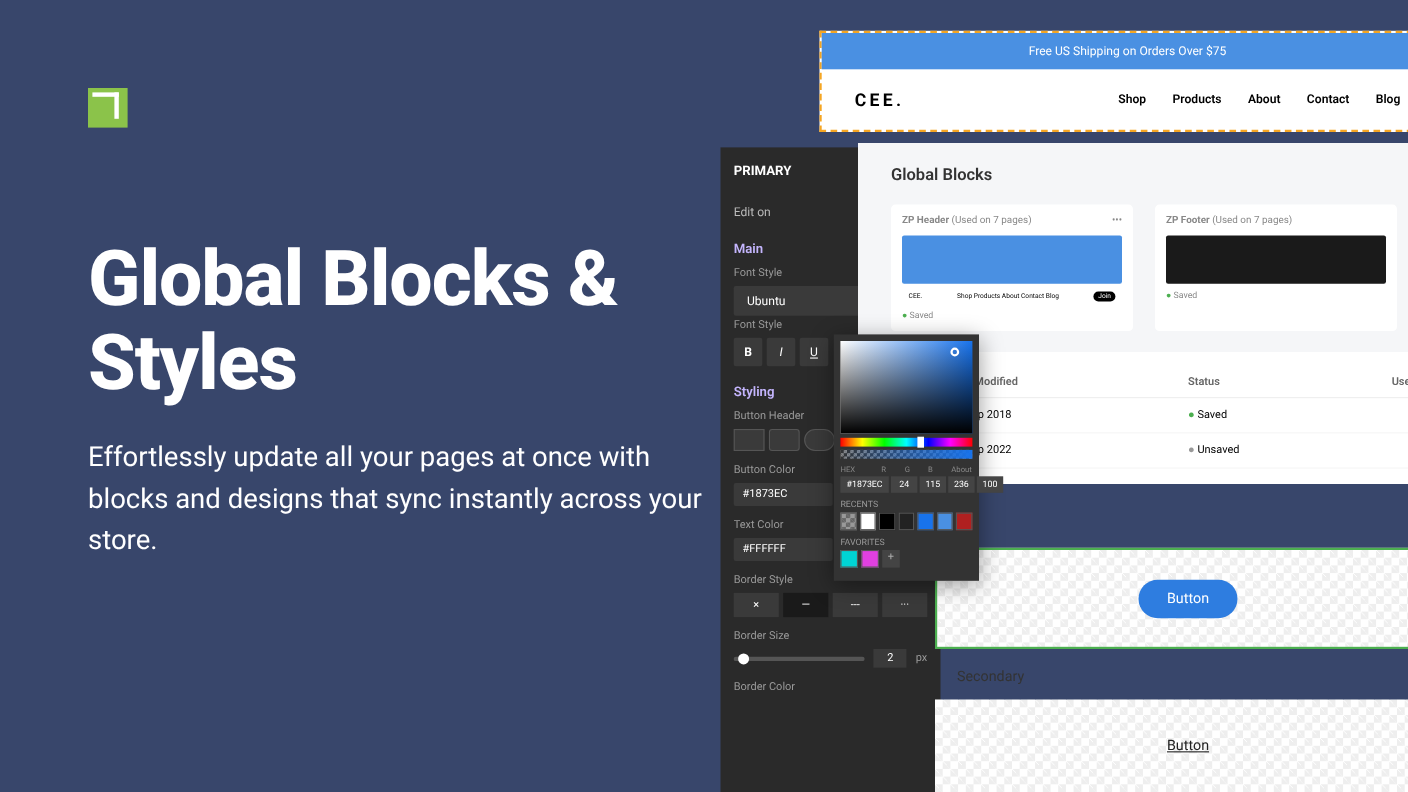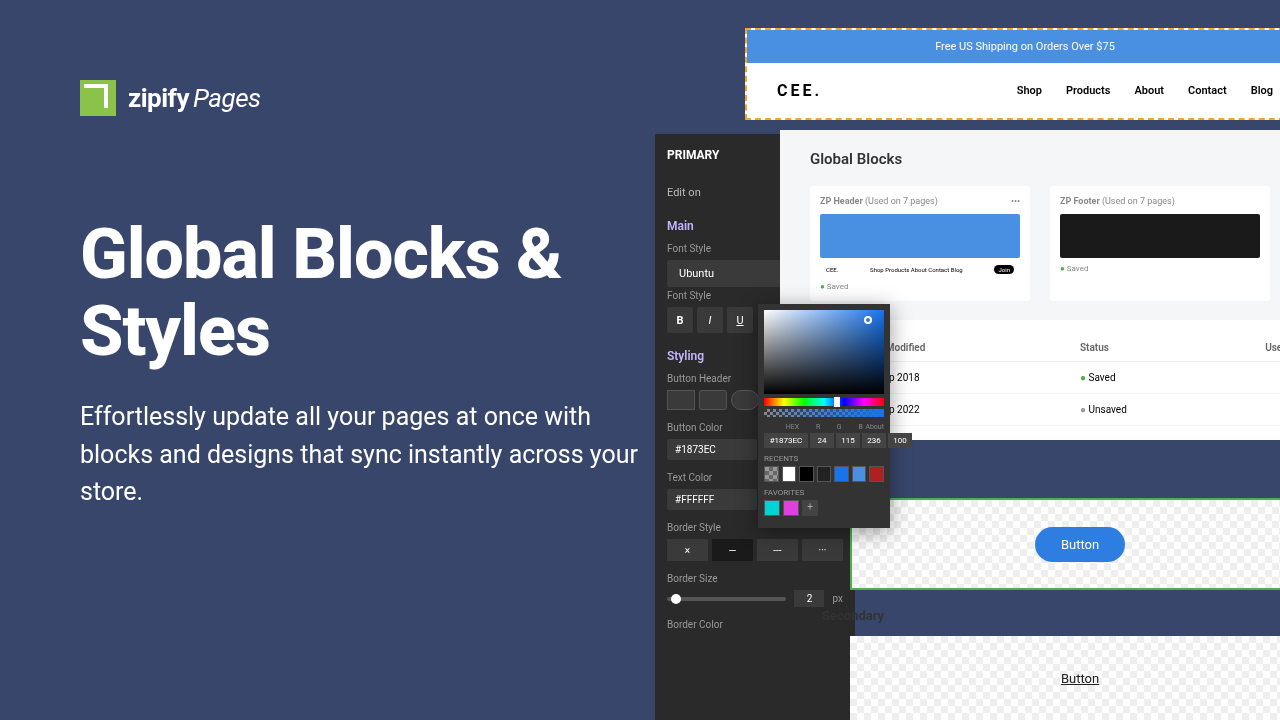--- a/index.html
+++ b/index.html
@@ -48,50 +48,47 @@
 .card-preview-nav{height:14px;background:#fff;display:flex;align-items:center;justify-content:space-between;padding:0 6px;font-size:6px}
 .card-foot{color:#888;font-size:8px;margin-top:6px}
 .green-dot{color:#4caf50}
 .table{position:absolute;left:850px;top:320px;width:460px;background:#fff;padding:14px;font-size:10px}
 .table-head{display:flex;color:#666;font-weight:600;padding:8px 0;border-bottom:1px solid #eee}
 .table-row{display:flex;padding:10px 0;border-bottom:1px solid #f5f5f5}
 .col1{flex:2}.col2{flex:1}.col3{flex:1;text-align:right}
 .gray-dot{color:#999}
 .preview-area{position:absolute;left:850px;top:498px;width:460px;height:92px;border:2px solid #4caf50;background-image:linear-gradient(45deg,#eee 25%,transparent 25%,transparent 75%,#eee 75%),linear-gradient(45deg,#eee 25%,transparent 25%,transparent 75%,#eee 75%);background-size:14px 14px;background-position:0 0,7px 7px;background-color:#fff;display:flex;align-items:center;justify-content:center}
 .btn-preview{background:#2e7de0;color:#fff;padding:10px 26px;border-radius:20px;font-size:13px;border:none}
-.secondary-label{position:absolute;left:822px;top:608px;font-size:13px;font-weight:700;color:#333}
+.secondary-label{position:absolute;left:870px;top:608px;font-size:13px;font-weight:400;color:#333}
 .preview-area2{position:absolute;left:850px;top:636px;width:460px;height:84px;background-image:linear-gradient(45deg,#eee 25%,transparent 25%,transparent 75%,#eee 75%),linear-gradient(45deg,#eee 25%,transparent 25%,transparent 75%,#eee 75%);background-size:14px 14px;background-position:0 0,7px 7px;background-color:#fff;display:flex;align-items:center;justify-content:center}
 .btn-preview2{font-size:13px;text-decoration:underline;color:#222}
 .picker{position:absolute;left:758px;top:304px;width:132px;background:#333;padding:6px;color:#bbb;font-size:9px;box-shadow:0 4px 20px rgba(0,0,0,.4)}
 .picker-grad{height:84px;background:linear-gradient(to bottom,transparent,#000),linear-gradient(to right,#fff,#1873ec);position:relative;margin-bottom:4px}
 .picker-dot{width:8px;height:8px;border:2px solid #fff;border-radius:50%;position:absolute;right:12px;top:6px}
 .hue{height:8px;background:linear-gradient(to right,#f00,#ff0,#0f0,#0ff,#00f,#f0f,#f00);margin-bottom:3px;position:relative}
 .hue-thumb{width:6px;height:10px;background:#fff;position:absolute;left:70px;top:-1px}
 .alpha{height:8px;background:linear-gradient(to right,transparent,#1873ec),linear-gradient(45deg,#888 25%,transparent 25%,transparent 75%,#888 75%),linear-gradient(45deg,#888 25%,transparent 25%,transparent 75%,#888 75%);background-size:100% 100%,6px 6px,6px 6px;background-position:0 0,0 0,3px 3px;margin-bottom:6px}
 .picker-labels{display:flex;gap:2px;font-size:7px;color:#888;margin-bottom:2px}
 .picker-labels span:first-child{width:44px}
-.picker-labels span{width:24px;text-align:right}
+.picker-labels span{width:24px;text-align:left}
 .picker-inputs{display:flex;gap:2px;margin-bottom:6px}
 .picker-inputs input{background:#444;border:none;color:#fff;font-size:8px;padding:3px;text-align:center}
 .picker-inputs input:first-child{width:44px}
 .picker-inputs input{width:24px}
 .picker-section{font-size:8px;color:#999;margin-bottom:3px}
 .sw-row{display:flex;gap:3px;margin-bottom:6px}
 .sw{width:16px;height:16px;border:1px solid #555}
 .sw-add{width:16px;height:16px;background:#444;color:#aaa;text-align:center;line-height:14px;font-size:10px;cursor:pointer}
 </style>
 </head>
 <body>
 
 <div class="hero">
   <div class="logo">
     <div class="logo-icon"></div>
-    <div class="logo-text">
-      <span>zipify</span><span class="italic">Pages</span>
-    </div>
   </div>
   <h1>Global Blocks &amp; Styles</h1>
   <p>Effortlessly update all your pages at once with blocks and designs that sync instantly across your store.</p>
 </div>
 
 <div class="panel">
   <div class="panel-title">PRIMARY</div>
   <div class="panel-row">
     <span>Edit on</span>
     <span>🖥</span>

